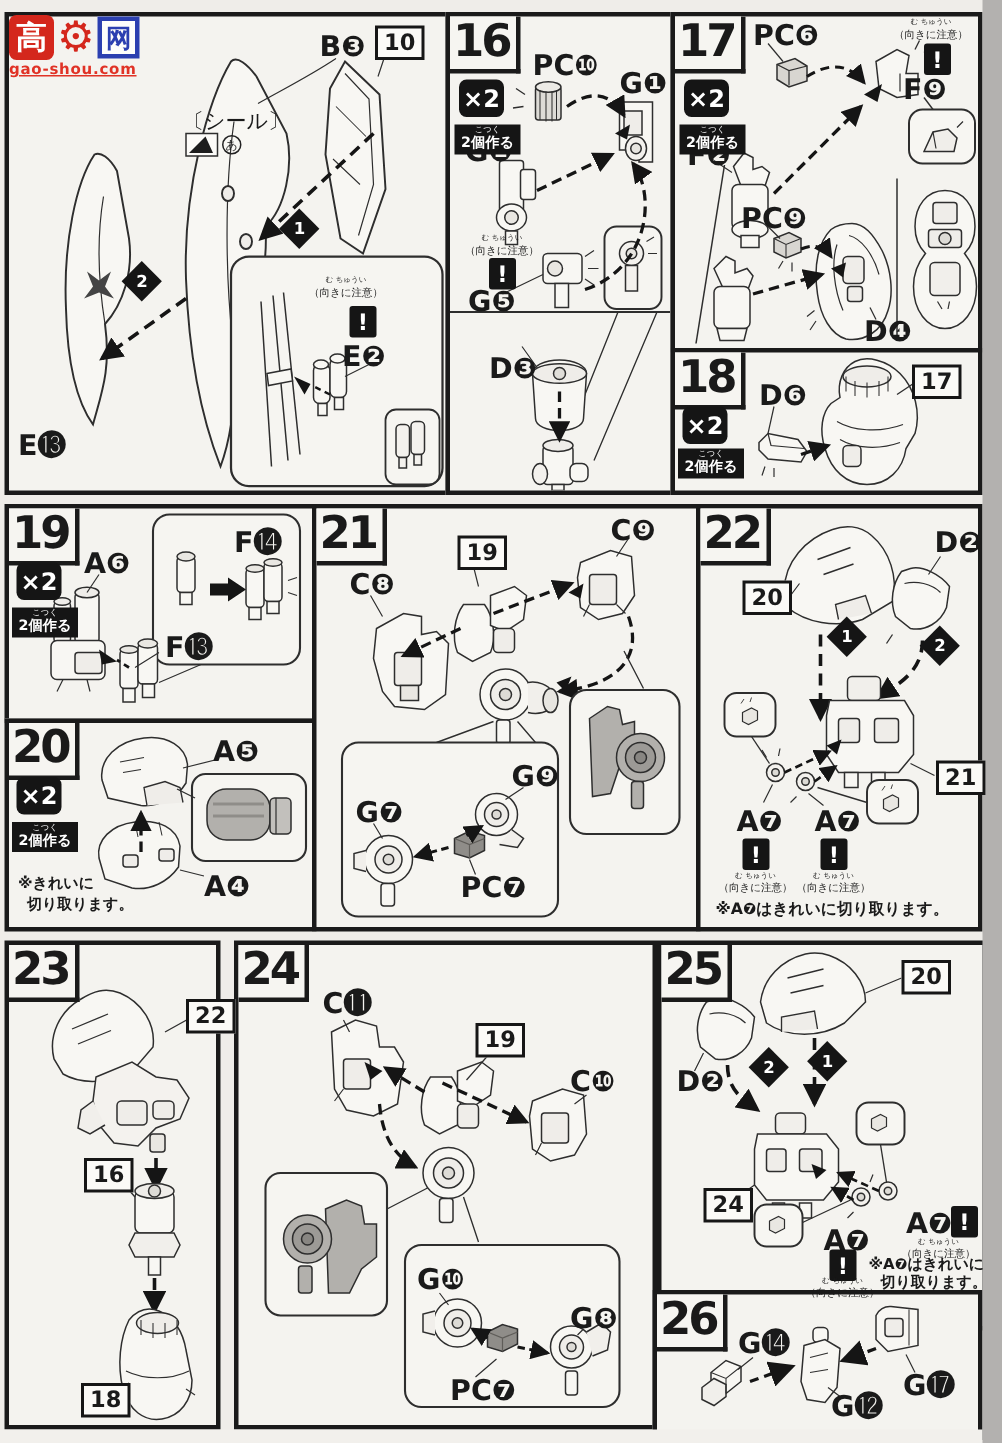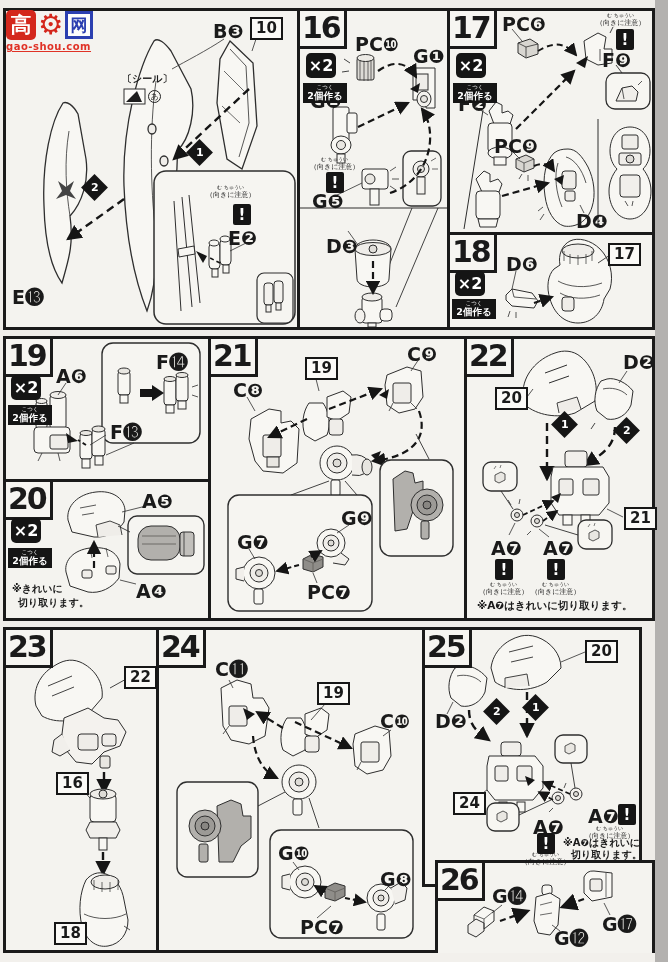--- a/index.html
+++ b/index.html
@@ -18,21 +18,21 @@
 .lbl{position:absolute;font-weight:bold;font-size:19px;line-height:1;white-space:nowrap;z-index:2}
 .ref{position:absolute;border:2px solid #161616;background:#fbfaf7;font-weight:bold;font-size:15px;line-height:1;padding:2px 4px;white-space:nowrap;z-index:2}
 .warn{position:absolute;width:18px;height:21px;background:#151515;color:#fff;display:flex;align-items:center;justify-content:center;font-weight:bold;font-size:15px;border-radius:2px;z-index:2}
 .ori{position:absolute;font-size:7px;line-height:1.15;text-align:center;white-space:nowrap;z-index:2}
 .ori .fg{display:block;font-size:5px}
 .ori span{display:block}
 .note{position:absolute;font-size:10.5px;font-weight:bold;white-space:nowrap;z-index:2}
 .note.sm{font-size:10px}
 .dia{position:absolute;width:19px;height:19px;background:#151515;display:flex;align-items:center;justify-content:center;transform:rotate(45deg);z-index:2}
 .dia span{transform:rotate(-45deg);color:#fff;font-size:11px;font-weight:bold}
-.seal{position:absolute;font-size:10px;font-weight:bold;z-index:2}
+.seal{position:absolute;font-size:14px;font-weight:normal;z-index:2}
 .sealA{position:absolute;width:13px;height:13px;border:1px solid #222;border-radius:50%;font-size:8px;display:flex;align-items:center;justify-content:center;z-index:2}
 .logo{position:absolute;left:6px;top:10px;z-index:9}
 .logo .row{display:flex;align-items:center;gap:2px}
 .logo .gao{width:30px;height:30px;background:#d4271c;color:#fff;font-weight:bold;font-size:21px;display:flex;align-items:center;justify-content:center;border-radius:5px}
 .logo .gear{color:#d4271c;font-size:28px;line-height:30px}
 .logo .wang{width:28px;height:28px;background:#fdfdfb;border:3px solid #2b3fb0;color:#2b3fb0;font-weight:bold;font-size:17px;display:flex;align-items:center;justify-content:center}
 .logo .sub{color:#e03226;font-size:10px;font-weight:bold;letter-spacing:.5px;text-decoration:underline;margin-top:1px}
 </style>
 </head>
 <body>
@@ -526,21 +526,21 @@
         <span class="fg">む ちゅうい</span>
         <span>（向きに注意）</span>
       </div>
   <div class="ori" style="left:64px;top:243px">
         <span class="fg">む ちゅうい</span>
         <span>（向きに注意）</span>
       </div>
   <span class="note" style="left:10px;top:260px">※A❼はきれいに切り取ります。</span>
 </div>
 
-<div class="panel" style="left:3px;top:627px;width:156px;height:326px">
+<div class="panel" style="left:3px;top:627px;width:144px;height:326px">
   <svg class="art" width="150" height="320" viewBox="0 0 150 320">
     <defs>
           <marker id="a23" viewBox="0 0 10 10" refX="8.5" refY="5" markerWidth="6.5" markerHeight="6.5" orient="auto-start-reverse">
             <path d="M0,0 L10,5 L0,10 Z" fill="#151515"></path>
           </marker>
         </defs>
     <g stroke="#2e2e2e" fill="#f8f7f3">
       <path d="M48,36 C34,44 26,60 30,76 L36,86 C50,94 70,92 84,82 L96,68 C98,52 88,38 74,32 C64,28 56,31 48,36 Z"></path>
       <path d="M42,56 l24,-10 M46,66 l22,-9" stroke-width=".9" fill="none"></path>
       <path d="M58,88 l24,-10 l16,10 l14,2 l8,12 l-6,14 l-16,6 l-12,12 l-16,-2 l-10,-12 l-4,-16 Z" fill="#f4f2ee"></path>
@@ -632,21 +632,21 @@
   </svg>
   <div class="sh">24</div>
   <span class="lbl" style="left:56px;top:30px">C⓫</span>
   <span class="ref" style="left:158px;top:52px">19</span>
   <span class="lbl" style="left:221px;top:82px">C❿</span>
   <span class="lbl" style="left:119px;top:214px">G❿</span>
   <span class="lbl" style="left:221px;top:240px">G❽</span>
   <span class="lbl" style="left:141px;top:288px">PC❼</span>
 </div>
 
-<div class="panel" style="left:422px;top:627px;width:220px;height:260px">
+<div class="panel" style="left:438px;top:627px;width:220px;height:260px">
   <svg class="art" width="214" height="230" viewBox="0 0 214 230">
     <defs>
           <marker id="a25" viewBox="0 0 10 10" refX="8.5" refY="5" markerWidth="6.5" markerHeight="6.5" orient="auto-start-reverse">
             <path d="M0,0 L10,5 L0,10 Z" fill="#151515"></path>
           </marker>
         </defs>
     <g stroke="#2e2e2e" fill="#f8f7f3">
       <path d="M96,6 C80,10 68,22 66,38 L70,52 C84,62 106,62 122,52 L136,38 C136,24 126,12 112,7 C106,5 101,5 96,6 Z"></path>
       <path d="M84,22 l24,-6 M86,32 l22,-5" stroke-width=".9" fill="none"></path>
       <path d="M80,58 v-10 l22,-4 l2,12" fill="#efede9" stroke-width=".9"></path>

